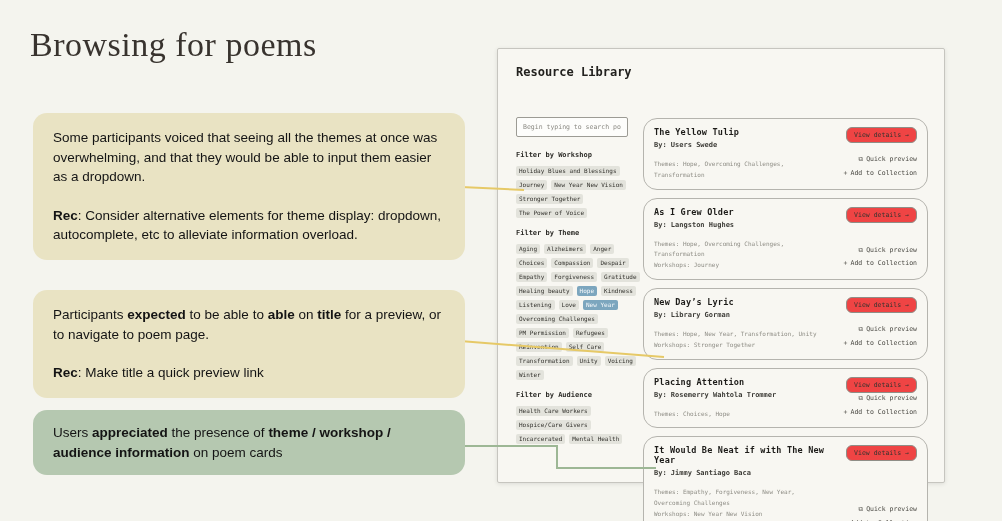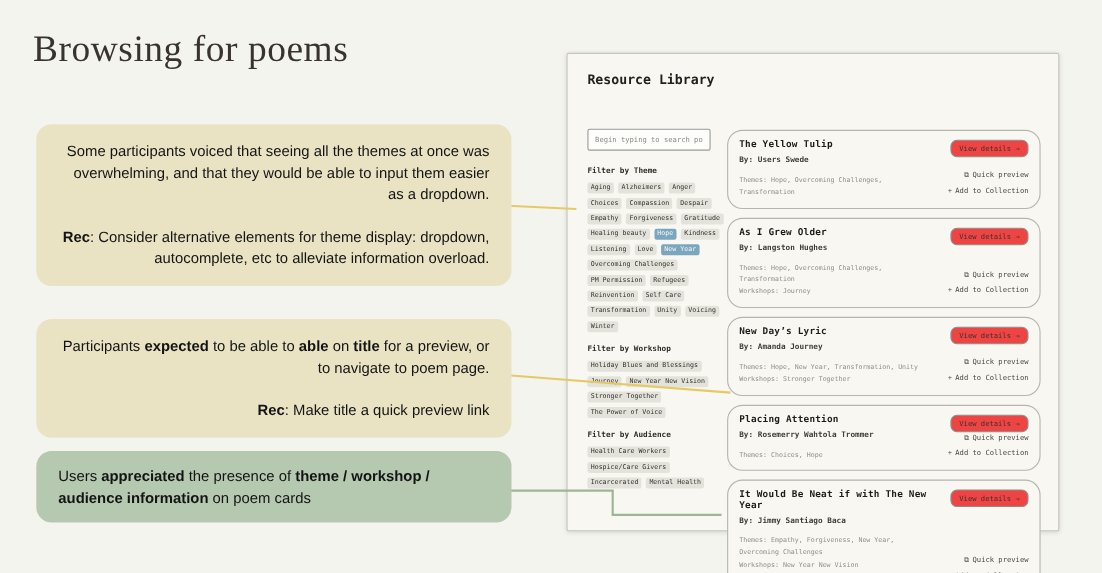--- a/index.html
+++ b/index.html
@@ -17,31 +17,31 @@
     font-size:34px; font-weight:500; color:#38332e; letter-spacing:.5px;
   }
   
   .note {
     position:absolute; left:33px; width:432px;
     border-radius:14px; padding:15px 20px;
     font-size:13.5px; line-height:1.45; color:#141414;
   }
   .note p + p { margin-top:19px; }
   .note b { font-weight:700; }
-  .note.cream { background:#e9e3c3;text-align:right; }
+  .note.cream { background:#e9e3c3; }
   .note.green { background:#b5c8b0; }
   #note-0 { top:113px; }
   #note-1 { top:290px; }
   #note-2 { top:410px; padding-top:13px; padding-bottom:13px; }
   
   svg.connectors { position:absolute; left:0; top:0; z-index:5; pointer-events:none; }
   .note { z-index:6; }
   
   .panel {
-    position:absolute; left:515px; top:48px; width:448px; height:435px;
+    position:absolute; left:497px; top:48px; width:448px; height:435px;
     background:#f8f7f2; border:1px solid #c6c5bf; border-radius:2px;
     box-shadow:0 1px 4px rgba(0,0,0,.10);
     font-family:"DejaVu Sans Mono","Liberation Mono",monospace; z-index:1;
   }
   .panel-title {
     position:absolute; left:18px; top:16px;
     font-size:12px; font-weight:700; color:#22211e;
   }
   .search {
     position:absolute; left:18px; top:68px; width:112px; height:20px;
@@ -81,20 +81,30 @@
 </style>
 </head>
 <body>
 
 <h1 class="page-title">Browsing for poems</h1>
 
 <div class="panel">
   <div class="panel-title">Resource Library</div>
   <input class="search" type="text" placeholder="Begin typing to search poems..." style="">
   <div class="filters" id="filters">
+      <div class="filter-group">
+        <div class="filter-label">Filter by Workshop</div>
+        <div class="chips">
+          <span class="chip">Holiday Blues and Blessings</span>
+          <span class="chip">Journey</span>
+          <span class="chip">New Year New Vision</span>
+          <span class="chip">Stronger Together</span>
+          <span class="chip">The Power of Voice</span>
+        </div>
+      </div>
       <div class="filter-group">
         <div class="filter-label">Filter by Theme</div>
         <div class="chips">
           <span class="chip">Aging</span>
           <span class="chip">Alzheimers</span>
           <span class="chip">Anger</span>
           <span class="chip">Choices</span>
           <span class="chip">Compassion</span>
           <span class="chip">Despair</span>
           <span class="chip">Empathy</span>
@@ -111,30 +121,20 @@
           <span class="chip">Refugees</span>
           <span class="chip">Reinvention</span>
           <span class="chip">Self Care</span>
           <span class="chip">Transformation</span>
           <span class="chip">Unity</span>
           <span class="chip">Voicing</span>
           <span class="chip">Winter</span>
         </div>
       </div>
       <div class="filter-group">
-        <div class="filter-label">Filter by Workshop</div>
-        <div class="chips">
-          <span class="chip">Holiday Blues and Blessings</span>
-          <span class="chip">Journey</span>
-          <span class="chip">New Year New Vision</span>
-          <span class="chip">Stronger Together</span>
-          <span class="chip">The Power of Voice</span>
-        </div>
-      </div>
-      <div class="filter-group">
         <div class="filter-label">Filter by Audience</div>
         <div class="chips">
           <span class="chip">Health Care Workers</span>
           <span class="chip">Hospice/Care Givers</span>
           <span class="chip">Incarcerated</span>
           <span class="chip">Mental Health</span>
         </div>
       </div>
     </div>
   <div class="cards" id="cards">
@@ -158,21 +158,21 @@
           <div>Workshops: Journey</div>
         </div>
         <button class="btn-view"><span>View details</span><span style="margin-left: 4px;">→</span></button>
         <div class="card-actions">
           <div class="card-action"><span class="ic">⧉</span><span>Quick preview</span></div>
           <div class="card-action"><span class="ic">+</span><span>Add to Collection</span></div>
         </div>
       </article>
       <article class="card">
         <div class="card-title">New Day’s Lyric</div>
-        <div class="card-byline">By: Amanda Journey</div>
+        <div class="card-byline">By: Library Gorman</div>
         <div class="card-meta">
           <div>Themes: Hope, New Year, Transformation, Unity</div>
           <div>Workshops: Stronger Together</div>
         </div>
         <button class="btn-view"><span>View details</span><span style="margin-left: 4px;">→</span></button>
         <div class="card-actions">
           <div class="card-action"><span class="ic">⧉</span><span>Quick preview</span></div>
           <div class="card-action"><span class="ic">+</span><span>Add to Collection</span></div>
         </div>
       </article>

